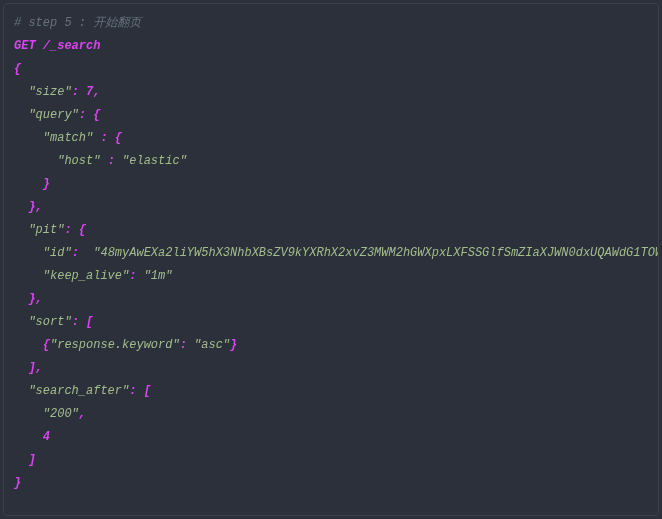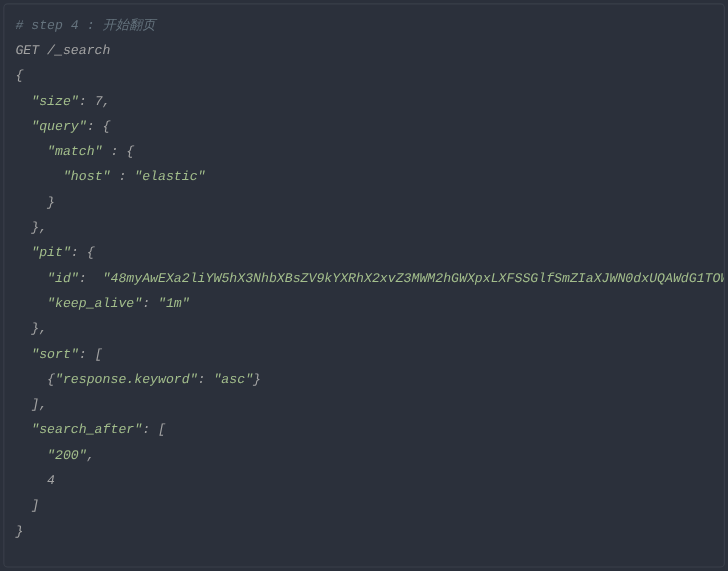--- a/index.html
+++ b/index.html
@@ -22,26 +22,26 @@
     overflow: hidden;
     font-family: "SFMono-Regular", Consolas, "Liberation Mono", Menlo, monospace;
     font-size: 12px;
     line-height: 23px;
     color: #c0c5ce;
     white-space: pre;
     font-style: italic;
   }
   .c  { color: #65737e; } 
   .k  { color: #a3be8c; } 
-  .p  { color: #a3a3a3; } 
+  .p  { color: #d946ef; font-weight: bold; } 
 </style>
 </head>
 <body>
 
-<div class="code-block"><span class="c"># step 4 : 开始翻页</span>
+<div class="code-block"><span class="c"># step 5 : 开始翻页</span>
 <span class="p">GET</span><span class="p"> </span><span class="p">/_search</span>
 <span class="p">{</span>
 <span class="p">  </span><span class="k">"size"</span><span class="p">: </span><span class="p">7</span><span class="p">,</span>
 <span class="p">  </span><span class="k">"query"</span><span class="p">: {</span>
 <span class="p">    </span><span class="k">"match"</span><span class="p"> : {</span>
 <span class="p">      </span><span class="k">"host"</span><span class="p"> : </span><span class="k">"elastic"</span>
 <span class="p">    }</span>
 <span class="p">  },</span>
 <span class="p">  </span><span class="k">"pit"</span><span class="p">: {</span>
 <span class="p">    </span><span class="k">"id"</span><span class="p">:  </span><span class="k">"48myAwEXa2liYW5hX3NhbXBsZV9kYXRhX2xvZ3MWM2hGWXpxLXFSSGlfSmZIaXJWN0dxUQAWdG1TOW</span>

